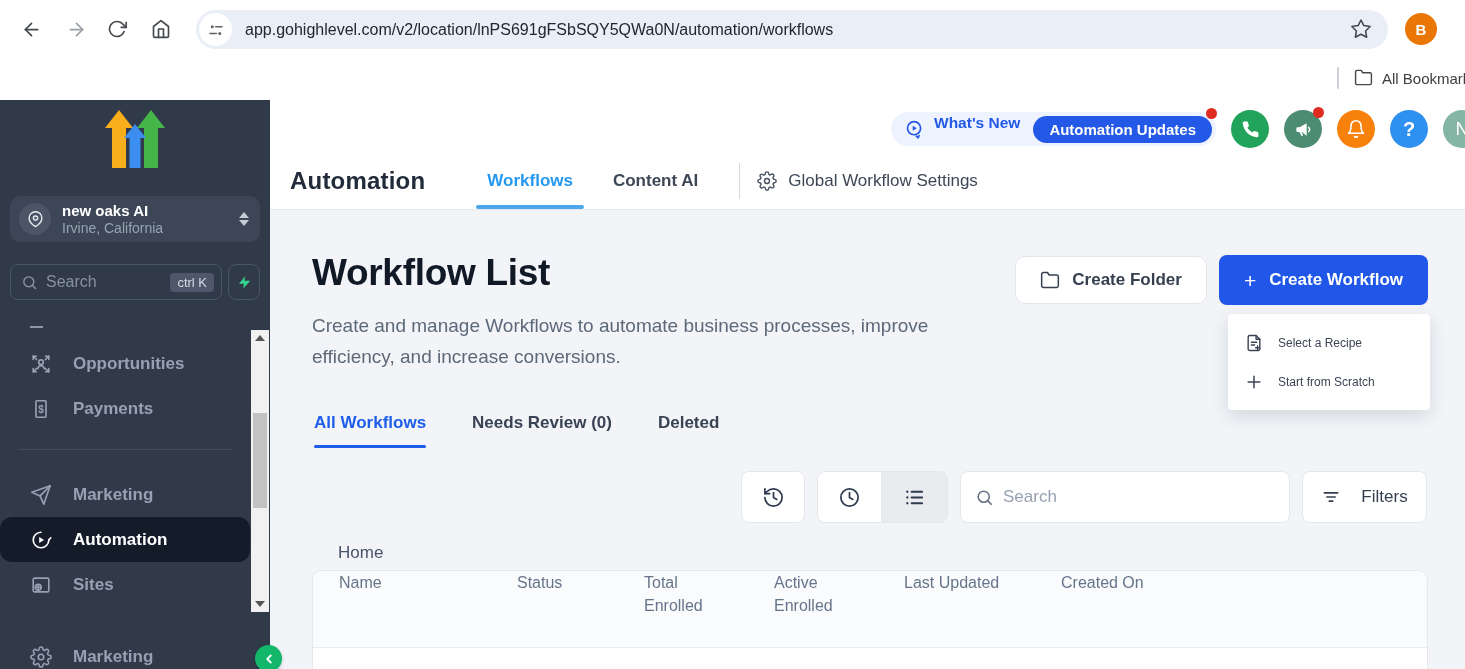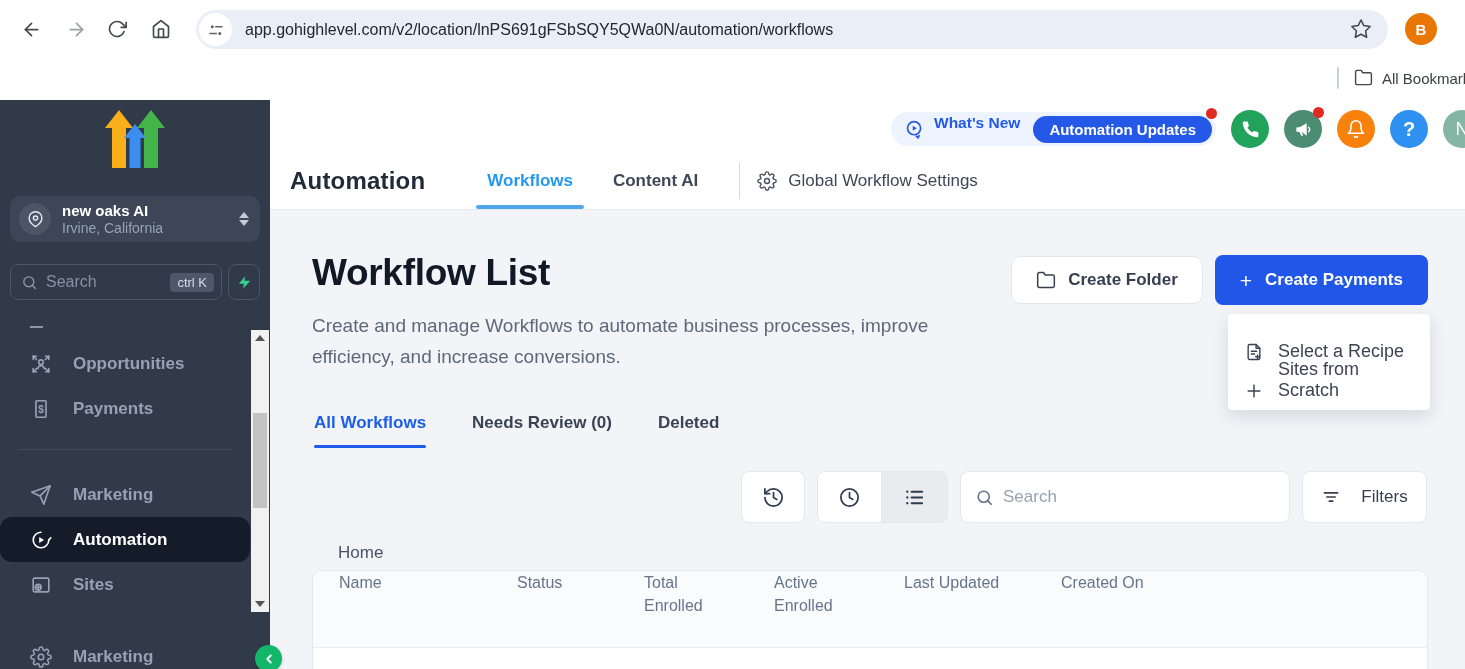--- a/index.html
+++ b/index.html
@@ -84,21 +84,21 @@
   .gws .gear{color:#4a5362}
 
   .content{position:absolute;top:110px;left:0;right:0;bottom:0;background:#f2f4f8}
   .wf-title{position:absolute;top:42px;left:42px;font-size:37px;font-weight:600;color:#111826;letter-spacing:-.3px}
   .wf-desc{position:absolute;top:100px;left:42px;width:660px;font-size:19px;line-height:31px;color:#5d6979}
   .actions{position:absolute;top:45px;right:37px;display:flex;gap:12px;align-items:center}
   .btn-folder{height:48px;background:#fff;border:1px solid #e3e6eb;border-radius:10px;padding:0 24px;display:flex;align-items:center;gap:12px;font-size:17px;font-weight:600;color:#353f50}
   .btn-create{height:50px;background:#2057e8;border:none;border-radius:8px;color:#fff;padding:0 25px;display:flex;align-items:center;gap:13px;font-size:17px;font-weight:700}
   .btn-create .plus{font-size:21px;font-weight:400;line-height:1}
   .dropdown{position:absolute;top:104px;right:35px;width:202px;background:#fff;border-radius:4px;box-shadow:0 6px 18px rgba(16,24,40,.13);padding:9px 0;z-index:5}
-  .dd-item{height:39px;display:flex;align-items:flex-end;gap:14px;padding:0 16px;font-size:18px;color:#3c4454}
+  .dd-item{height:39px;display:flex;align-items:center;gap:14px;padding:0 16px;font-size:12px;color:#3c4454}
   .dd-item .dd-ic{color:#3c4454;flex:none}
 
   .wf-tabs{position:absolute;top:203px;left:44px;display:flex;gap:46px}
   .wf-tab{position:relative;padding-bottom:15px;font-size:17px;font-weight:600;color:#3a4354}
   .wf-tab.active{color:#1d5dea}
   .wf-tab.active::after{content:"";position:absolute;left:0;right:0;bottom:0;height:3px;background:#1d5dea;border-radius:2px}
 
   .toolbar{position:absolute;top:261px;right:38px;display:flex;gap:12px;align-items:center}
   .tb-btn{height:52px;background:#fff;border:1px solid #e4e7ec;border-radius:8px;display:flex;align-items:center;justify-content:center;color:#2e3a4e}
   .tb-history{width:64px}
@@ -384,21 +384,21 @@
         <button class="btn-folder">
           <span>
             <svg width="20" height="20" viewBox="0 0 24 24" fill="none" stroke="currentColor" stroke-width="1.8" stroke-linejoin="round">
                 <path d="M22 19a2 2 0 0 1-2 2H4a2 2 0 0 1-2-2V5a2 2 0 0 1 2-2h5l2 3h9a2 2 0 0 1 2 2z"></path>
               </svg>
           </span>
           <span>Create Folder</span>
         </button>
         <button class="btn-create">
           <span class="plus">+</span>
-          <span>Create Payments</span>
+          <span>Create Workflow</span>
         </button>
       </div>
 
       <div class="dropdown">
         <div class="dd-item">
           <span class="dd-ic">
             <svg width="20" height="20" viewBox="0 0 24 24" fill="none" stroke="currentColor" stroke-width="1.7" stroke-linecap="round" stroke-linejoin="round">
                 <path d="M14.5 3H6.8A1.8 1.8 0 0 0 5 4.8v14.4A1.8 1.8 0 0 0 6.8 21h10.4a1.8 1.8 0 0 0 1.8-1.8V7.5z"></path>
                 <path d="M14.5 3v4.5H19"></path>
                 <path d="M8.8 11h6.4M8.8 14.3h4"></path>
@@ -406,21 +406,21 @@
               </svg>
           </span>
           <span>Select a Recipe</span>
         </div>
         <div class="dd-item">
           <span class="dd-ic">
             <svg width="20" height="20" viewBox="0 0 24 24" fill="none" stroke="currentColor" stroke-width="1.8" stroke-linecap="round">
                 <path d="M12 5v14M5 12h14"></path>
               </svg>
           </span>
-          <span>Sites from Scratch</span>
+          <span>Start from Scratch</span>
         </div>
       </div>
 
       <div class="wf-tabs">
         <span class="wf-tab active">All Workflows</span>
         <span class="wf-tab">Needs Review (0)</span>
         <span class="wf-tab">Deleted</span>
       </div>
 
       <div class="toolbar">

